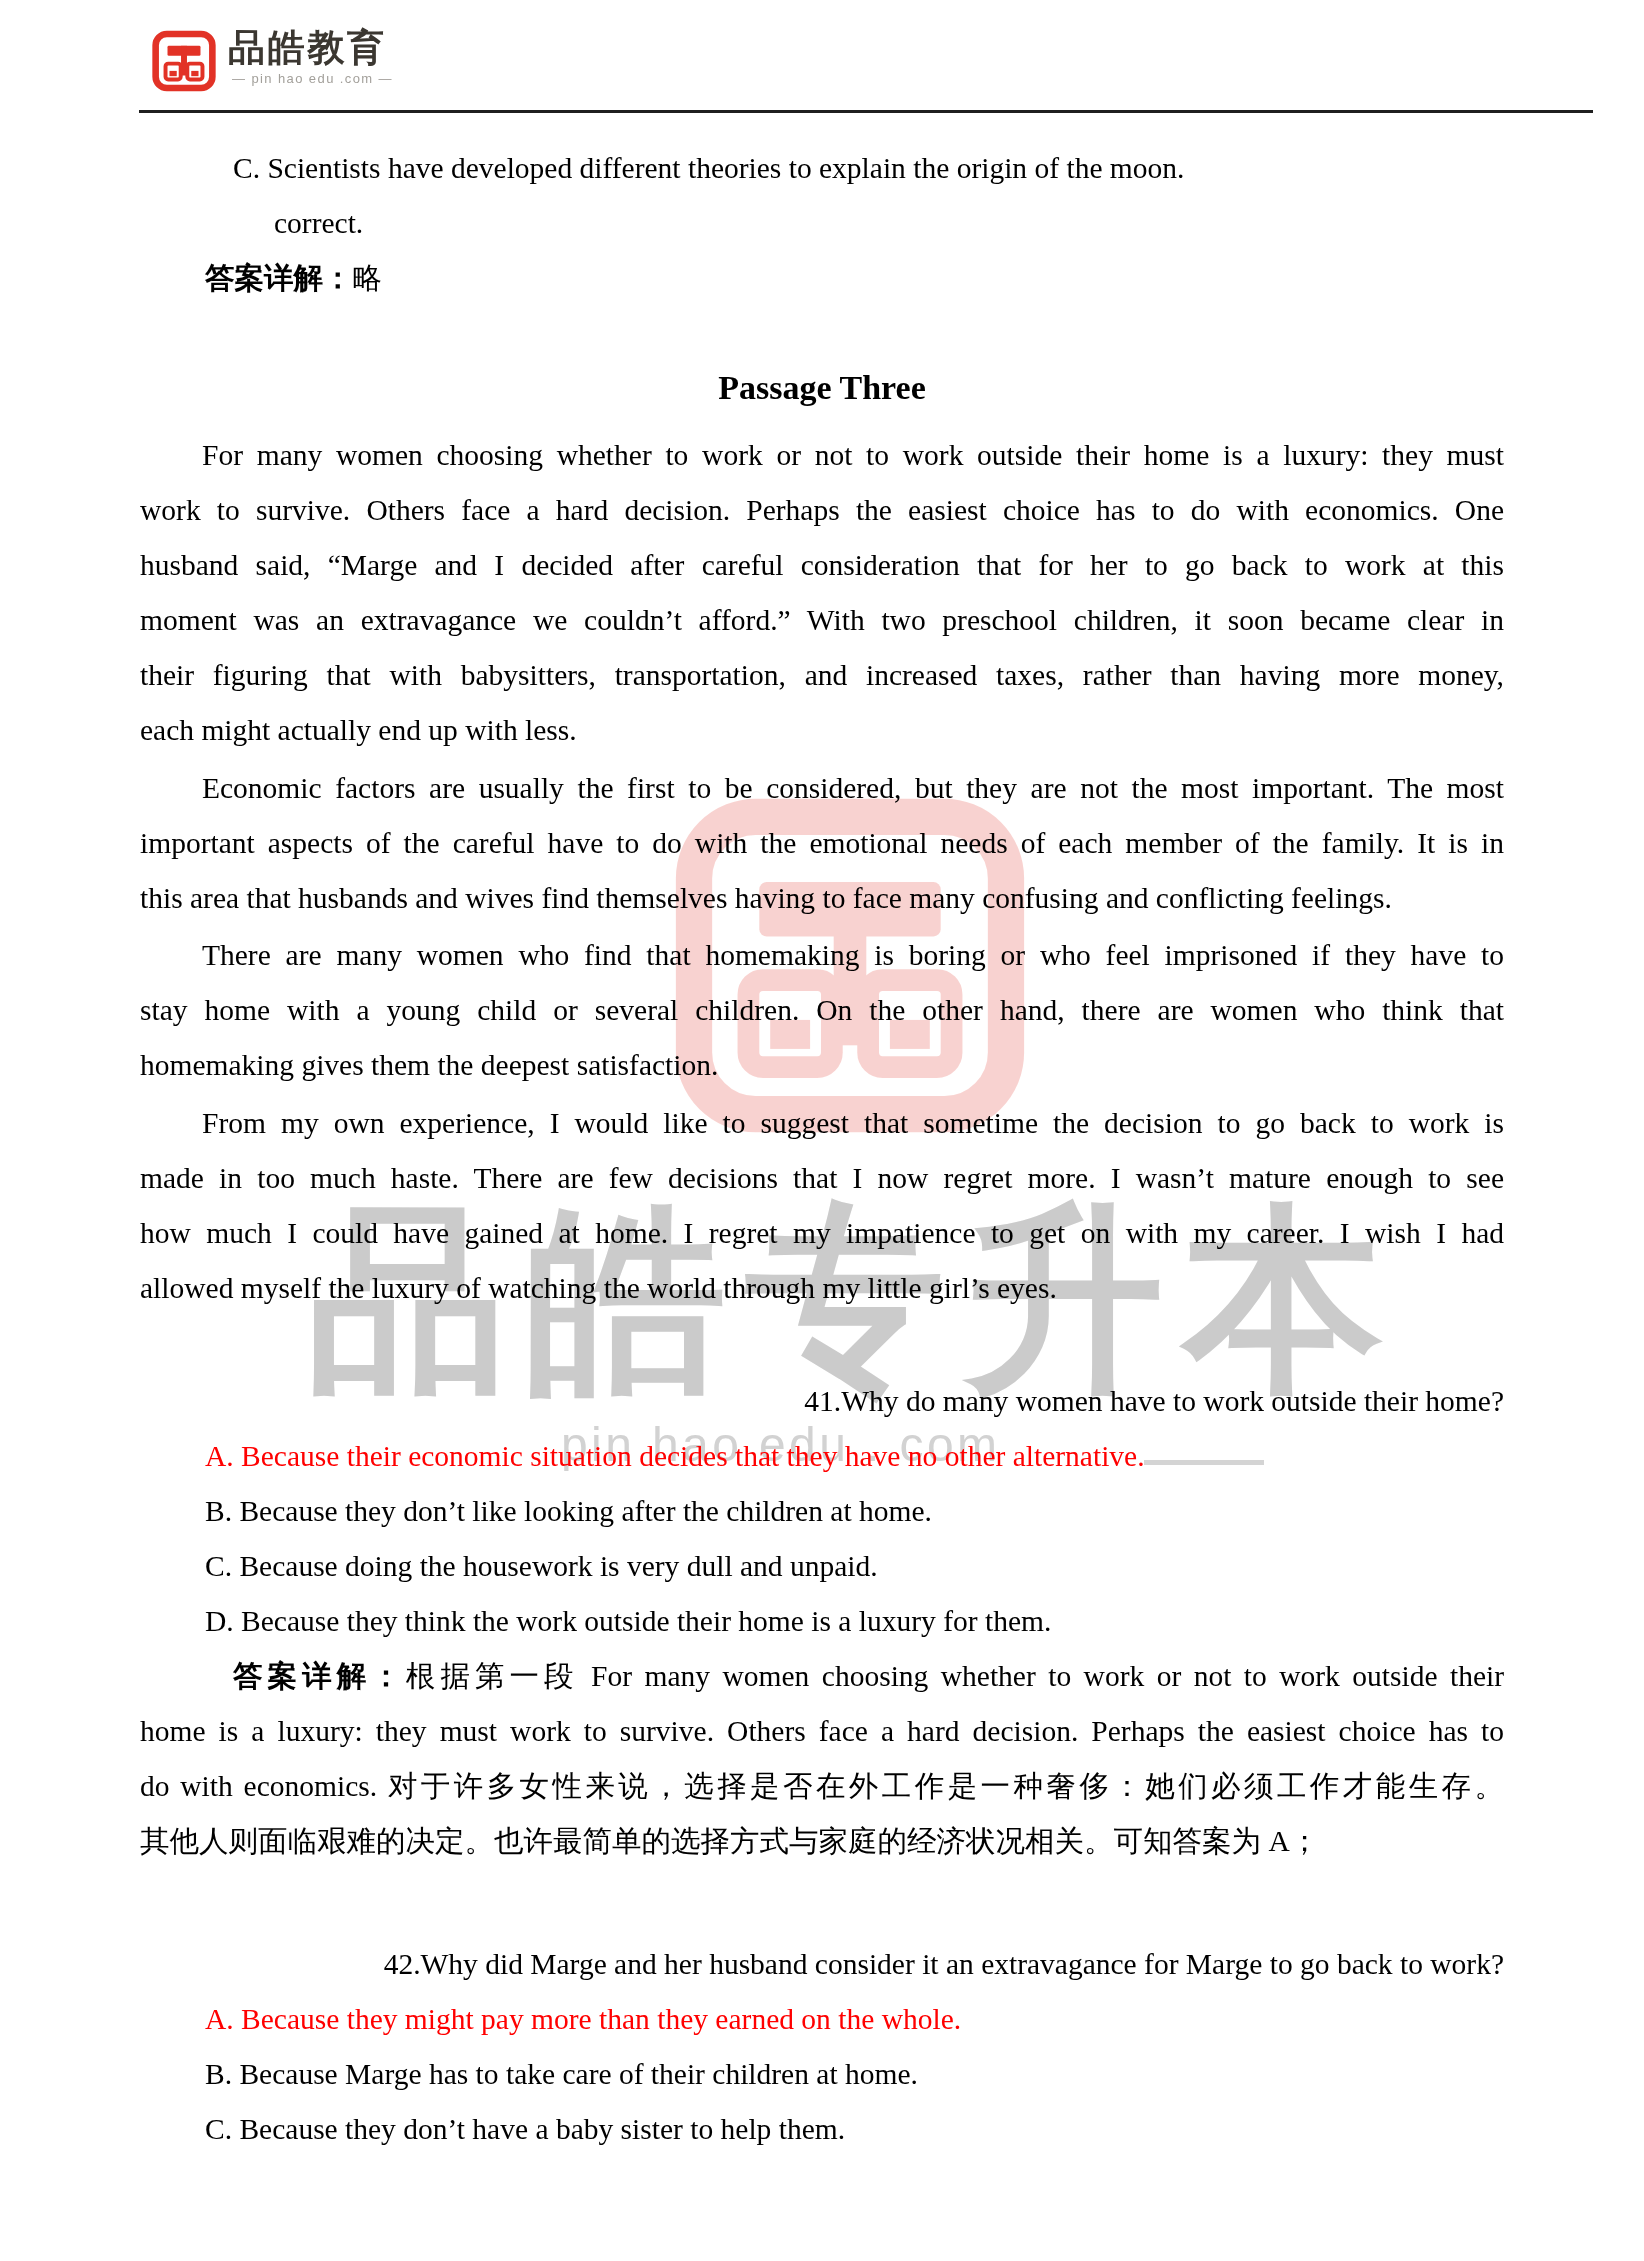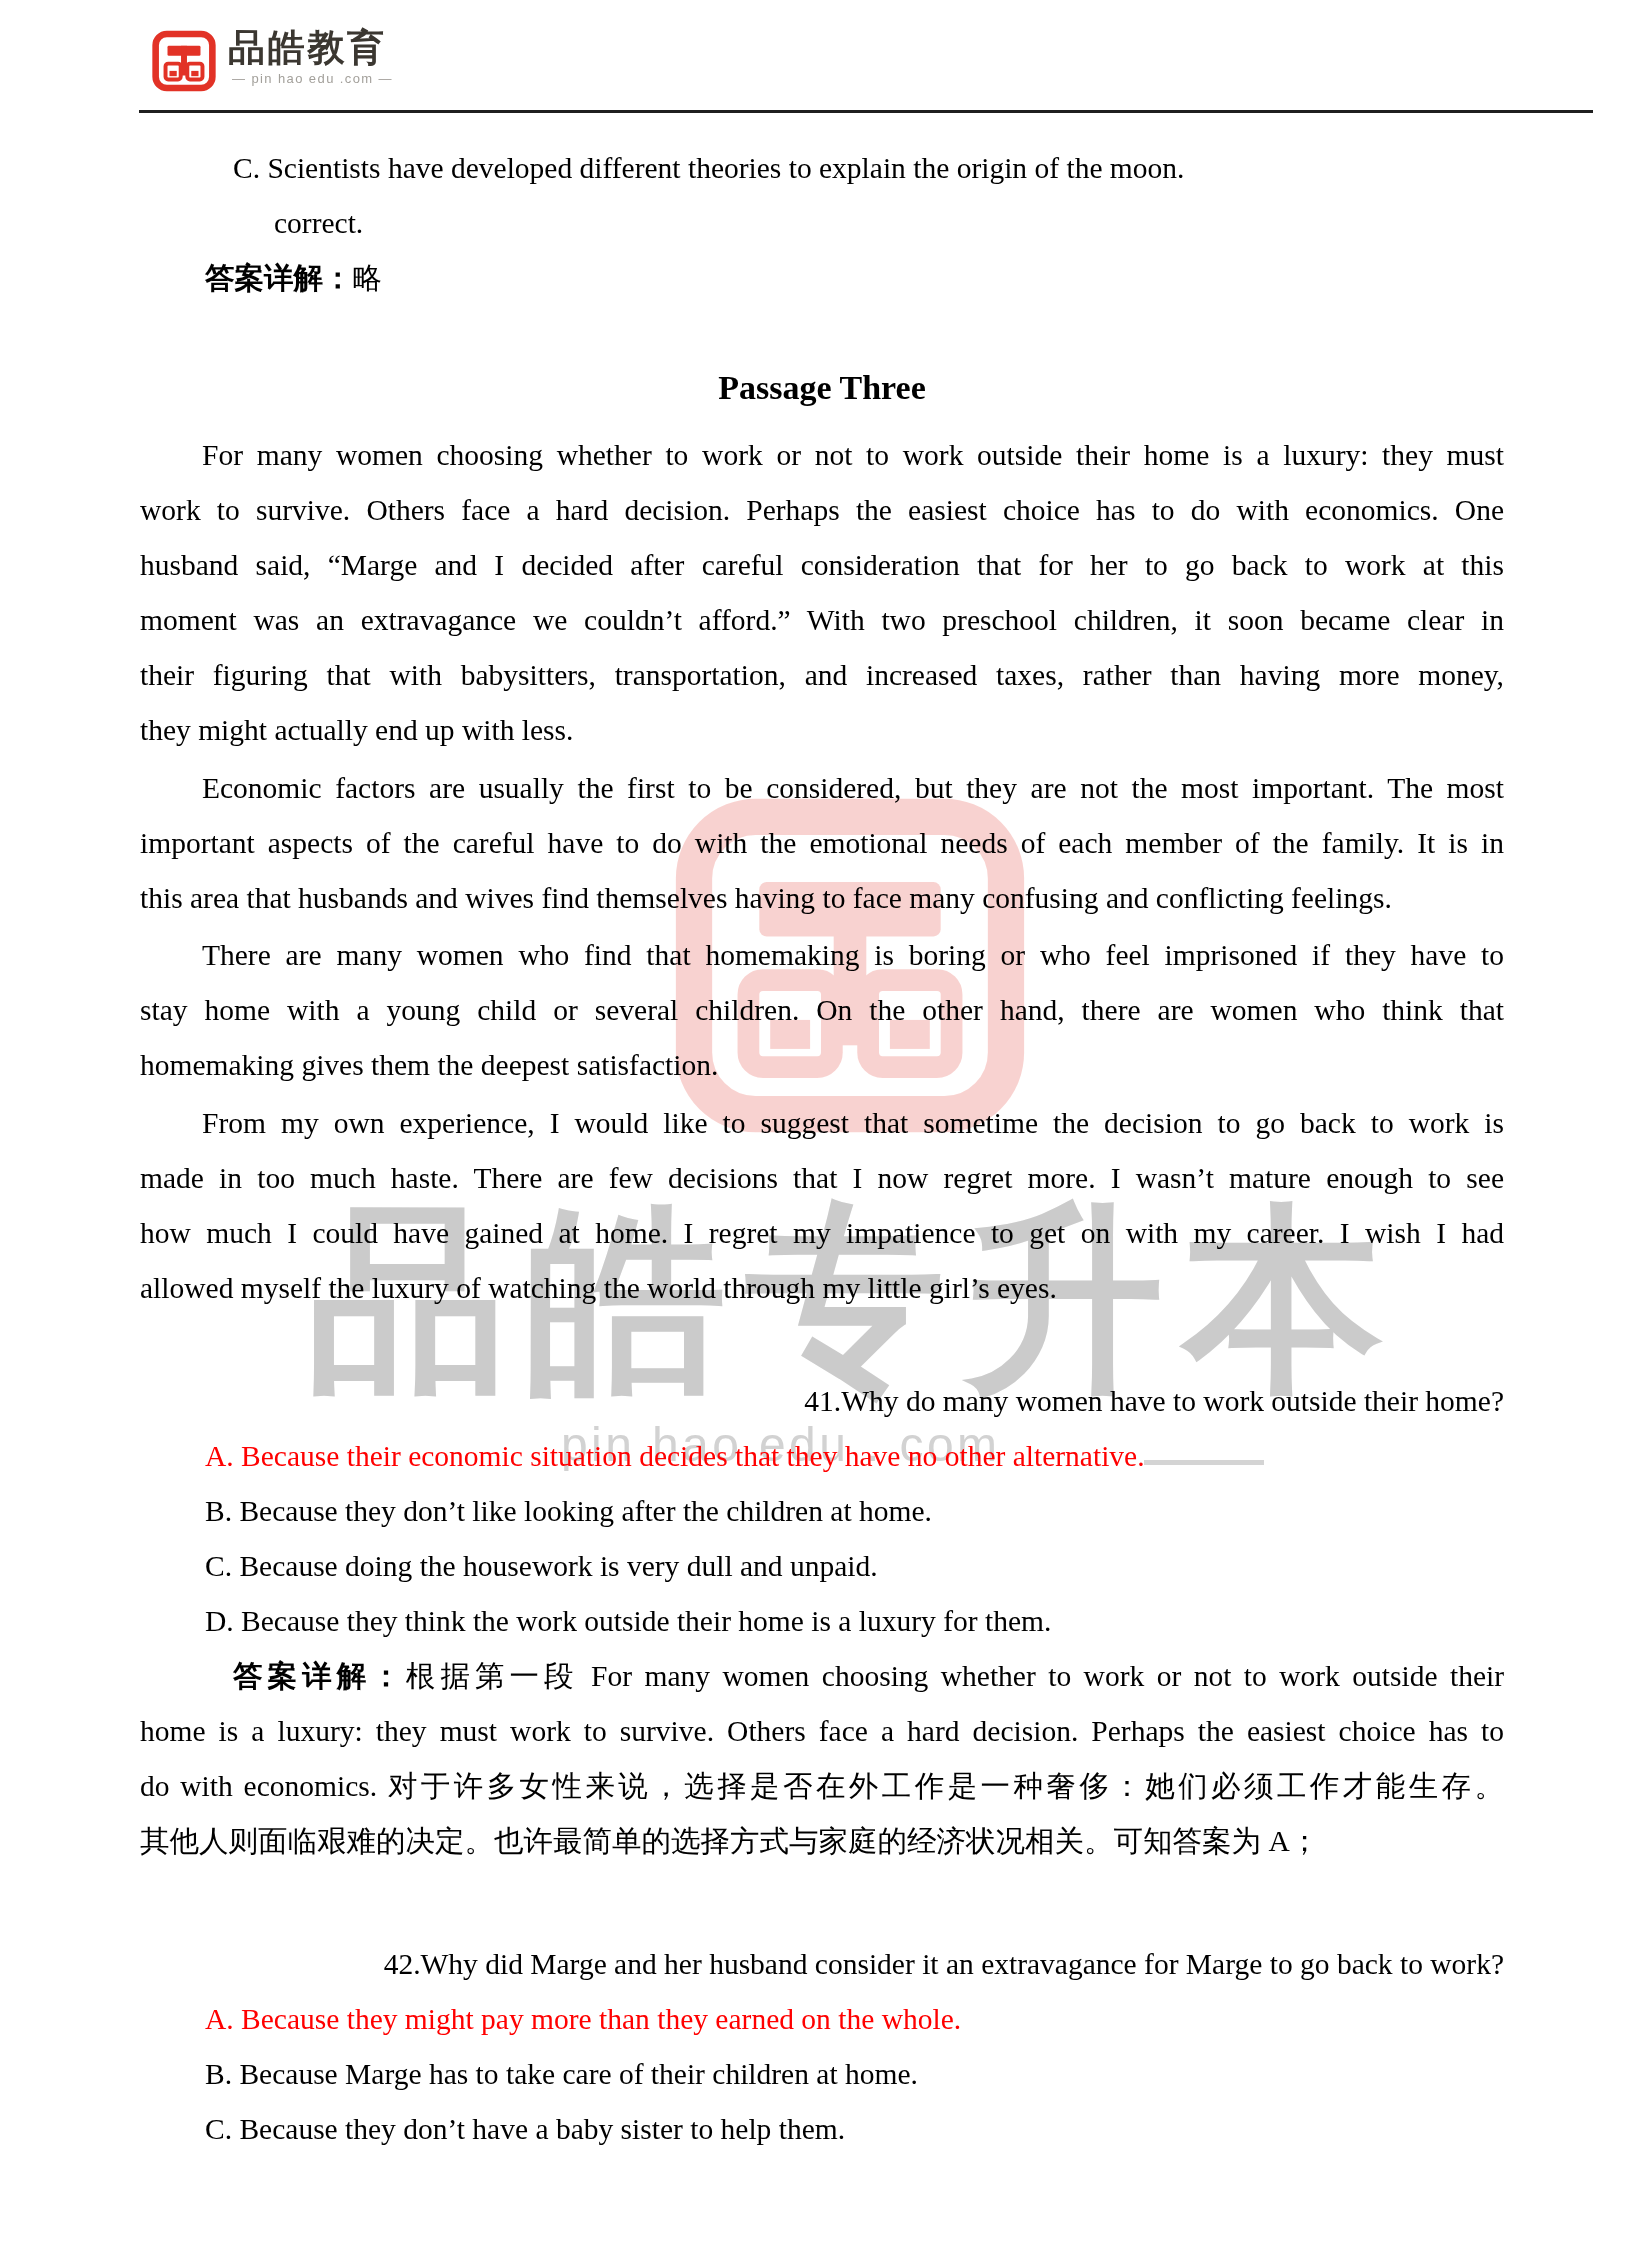--- a/index.html
+++ b/index.html
@@ -78,21 +78,21 @@
   <div class="doc">
       <div class="line ind135">C. Scientists have developed different theories to explain the origin of the moon.</div>
       <div class="line ind195">correct.</div>
       <div class="line ind95"><b class="pfx">答案详解：</b>略</div>
       <div class="heading">Passage Three</div>
       <div class="line ind90 just">For many women choosing whether to work or not to work outside their home is a luxury: they must</div>
       <div class="line just">work to survive. Others face a hard decision. Perhaps the easiest choice has to do with economics. One</div>
       <div class="line just">husband said, “Marge and I decided after careful consideration that for her to go back to work at this</div>
       <div class="line just">moment was an extravagance we couldn’t afford.” With two preschool children, it soon became clear in</div>
       <div class="line just">their figuring that with babysitters, transportation, and increased taxes, rather than having more money,</div>
-      <div class="line plast">they might actually end up with less.</div>
+      <div class="line plast">each might actually end up with less.</div>
       <div class="line ind90 just">Economic factors are usually the first to be considered, but they are not the most important. The most</div>
       <div class="line just">important aspects of the careful have to do with the emotional needs of each member of the family. It is in</div>
       <div class="line plast">this area that husbands and wives find themselves having to face many confusing and conflicting feelings.</div>
       <div class="line ind90 just">There are many women who find that homemaking is boring or who feel imprisoned if they have to</div>
       <div class="line just">stay home with a young child or several children. On the other hand, there are women who think that</div>
       <div class="line plast">homemaking gives them the deepest satisfaction.</div>
       <div class="line ind90 just">From my own experience, I would like to suggest that sometime the decision to go back to work is</div>
       <div class="line just">made in too much haste. There are few decisions that I now regret more. I wasn’t mature enough to see</div>
       <div class="line just">how much I could have gained at home. I regret my impatience to get on with my career. I wish I had</div>
       <div class="line plast">allowed myself the luxury of watching the world through my little girl’s eyes.</div>

